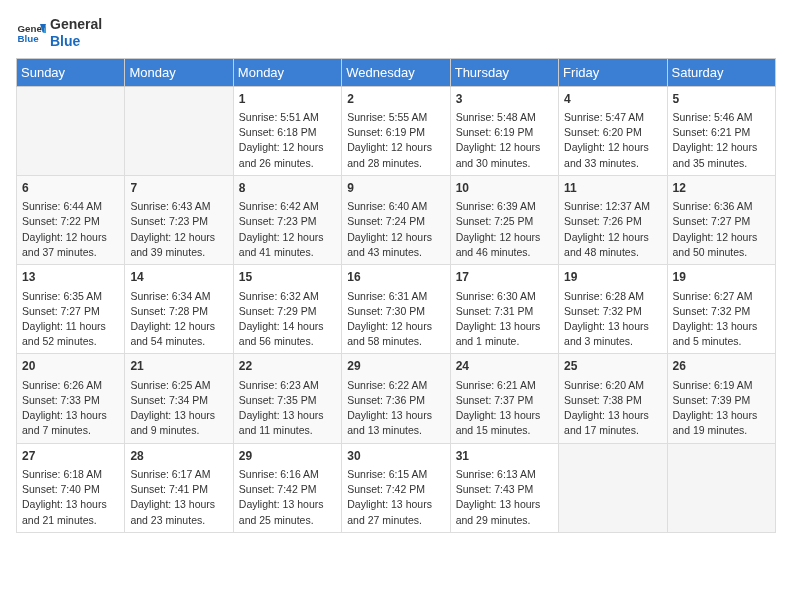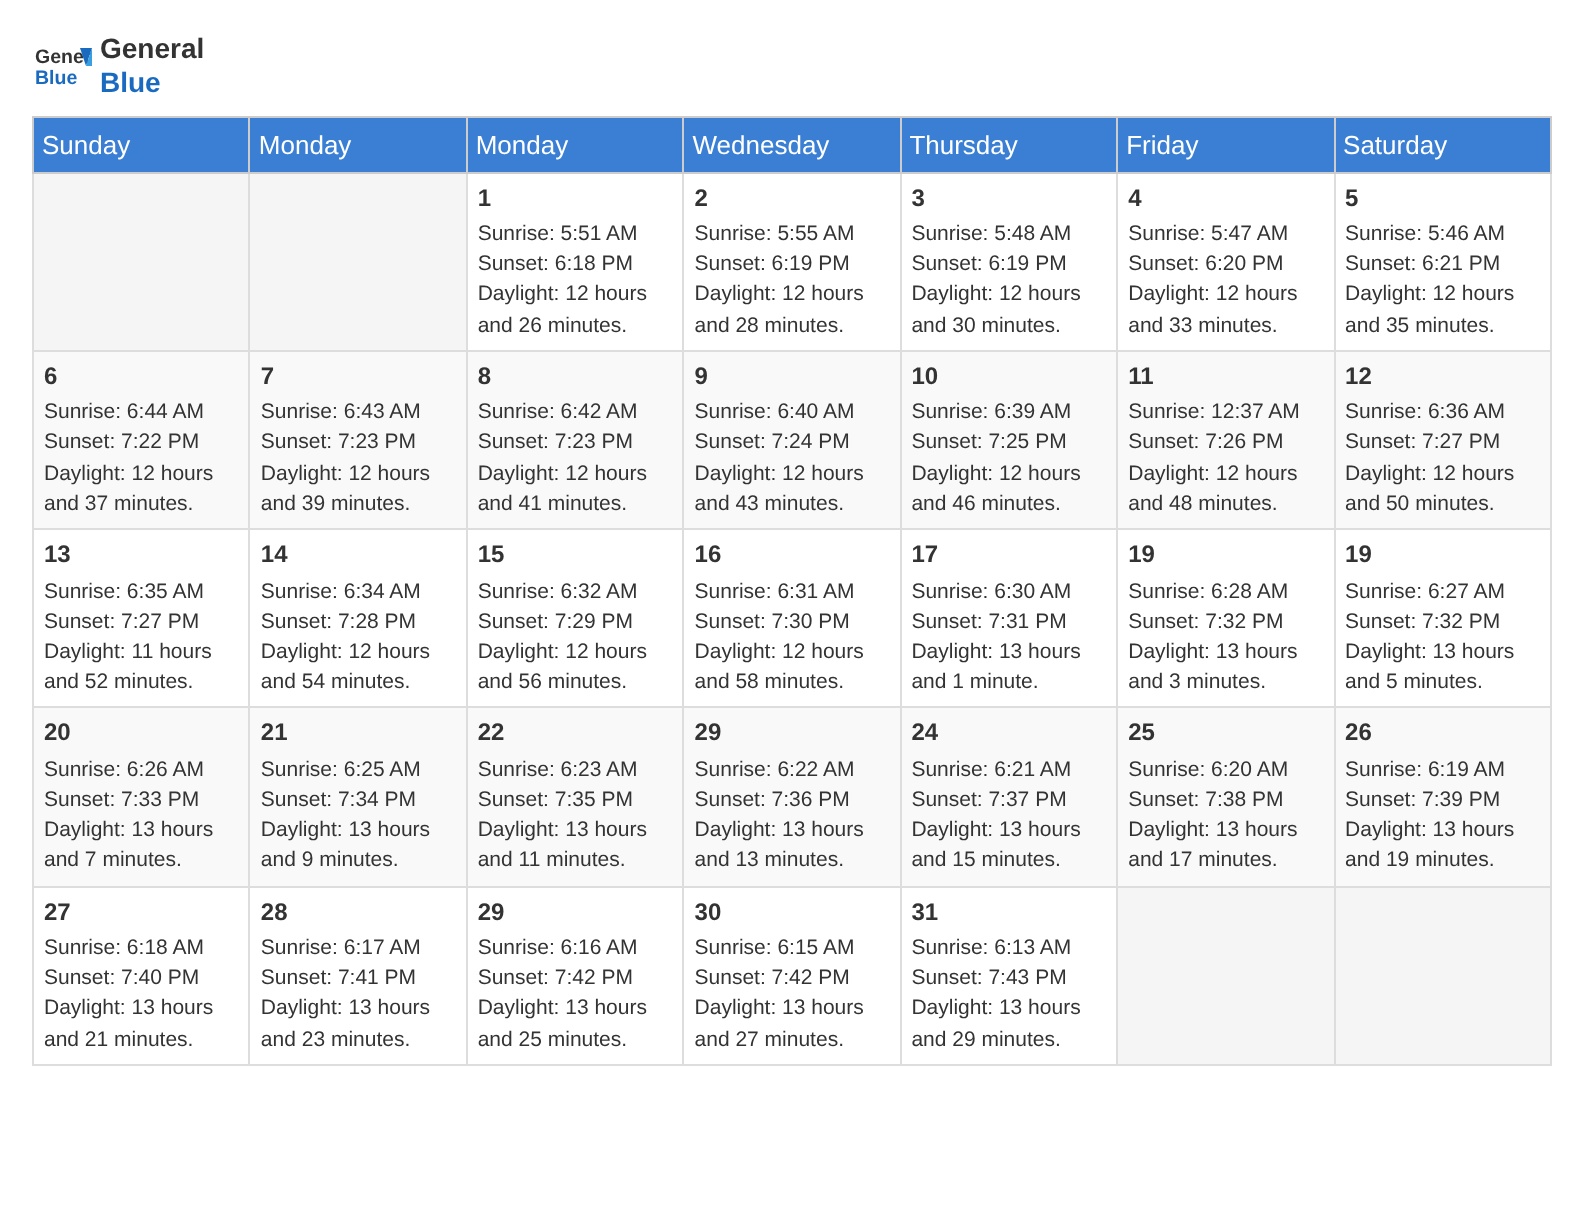--- a/index.html
+++ b/index.html
@@ -196,21 +196,21 @@
         <td>
           <span class="day-num">14</span>
           <div>Sunrise: 6:34 AM</div>
           <div>Sunset: 7:28 PM</div>
           <div>Daylight: 12 hours and 54 minutes.</div>
         </td>
         <td>
           <span class="day-num">15</span>
           <div>Sunrise: 6:32 AM</div>
           <div>Sunset: 7:29 PM</div>
-          <div>Daylight: 12 hours and 56 minutes.</div>
+          <div>Daylight: 14 hours and 56 minutes.</div>
         </td>
         <td>
           <span class="day-num">16</span>
           <div>Sunrise: 6:31 AM</div>
           <div>Sunset: 7:30 PM</div>
           <div>Daylight: 12 hours and 58 minutes.</div>
         </td>
         <td>
           <span class="day-num">17</span>
           <div>Sunrise: 6:30 AM</div>

